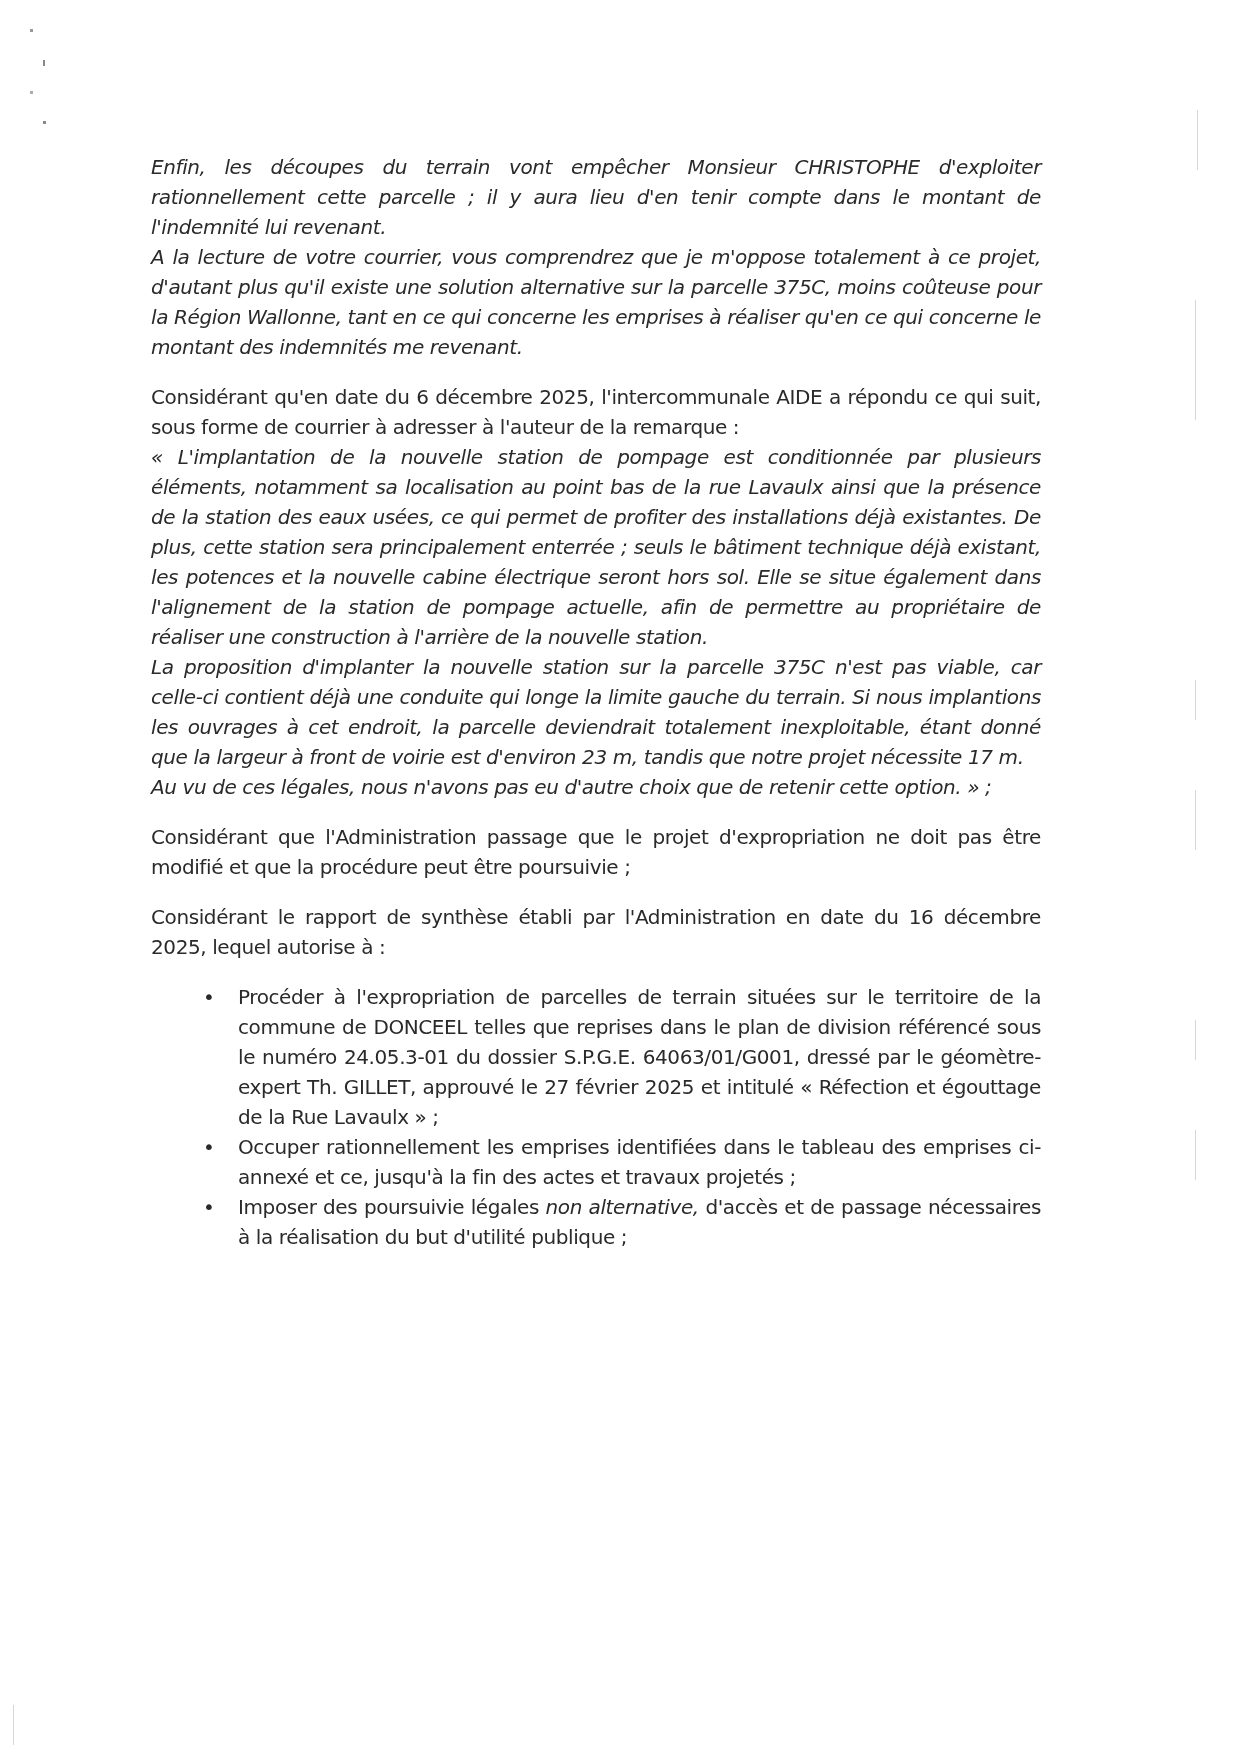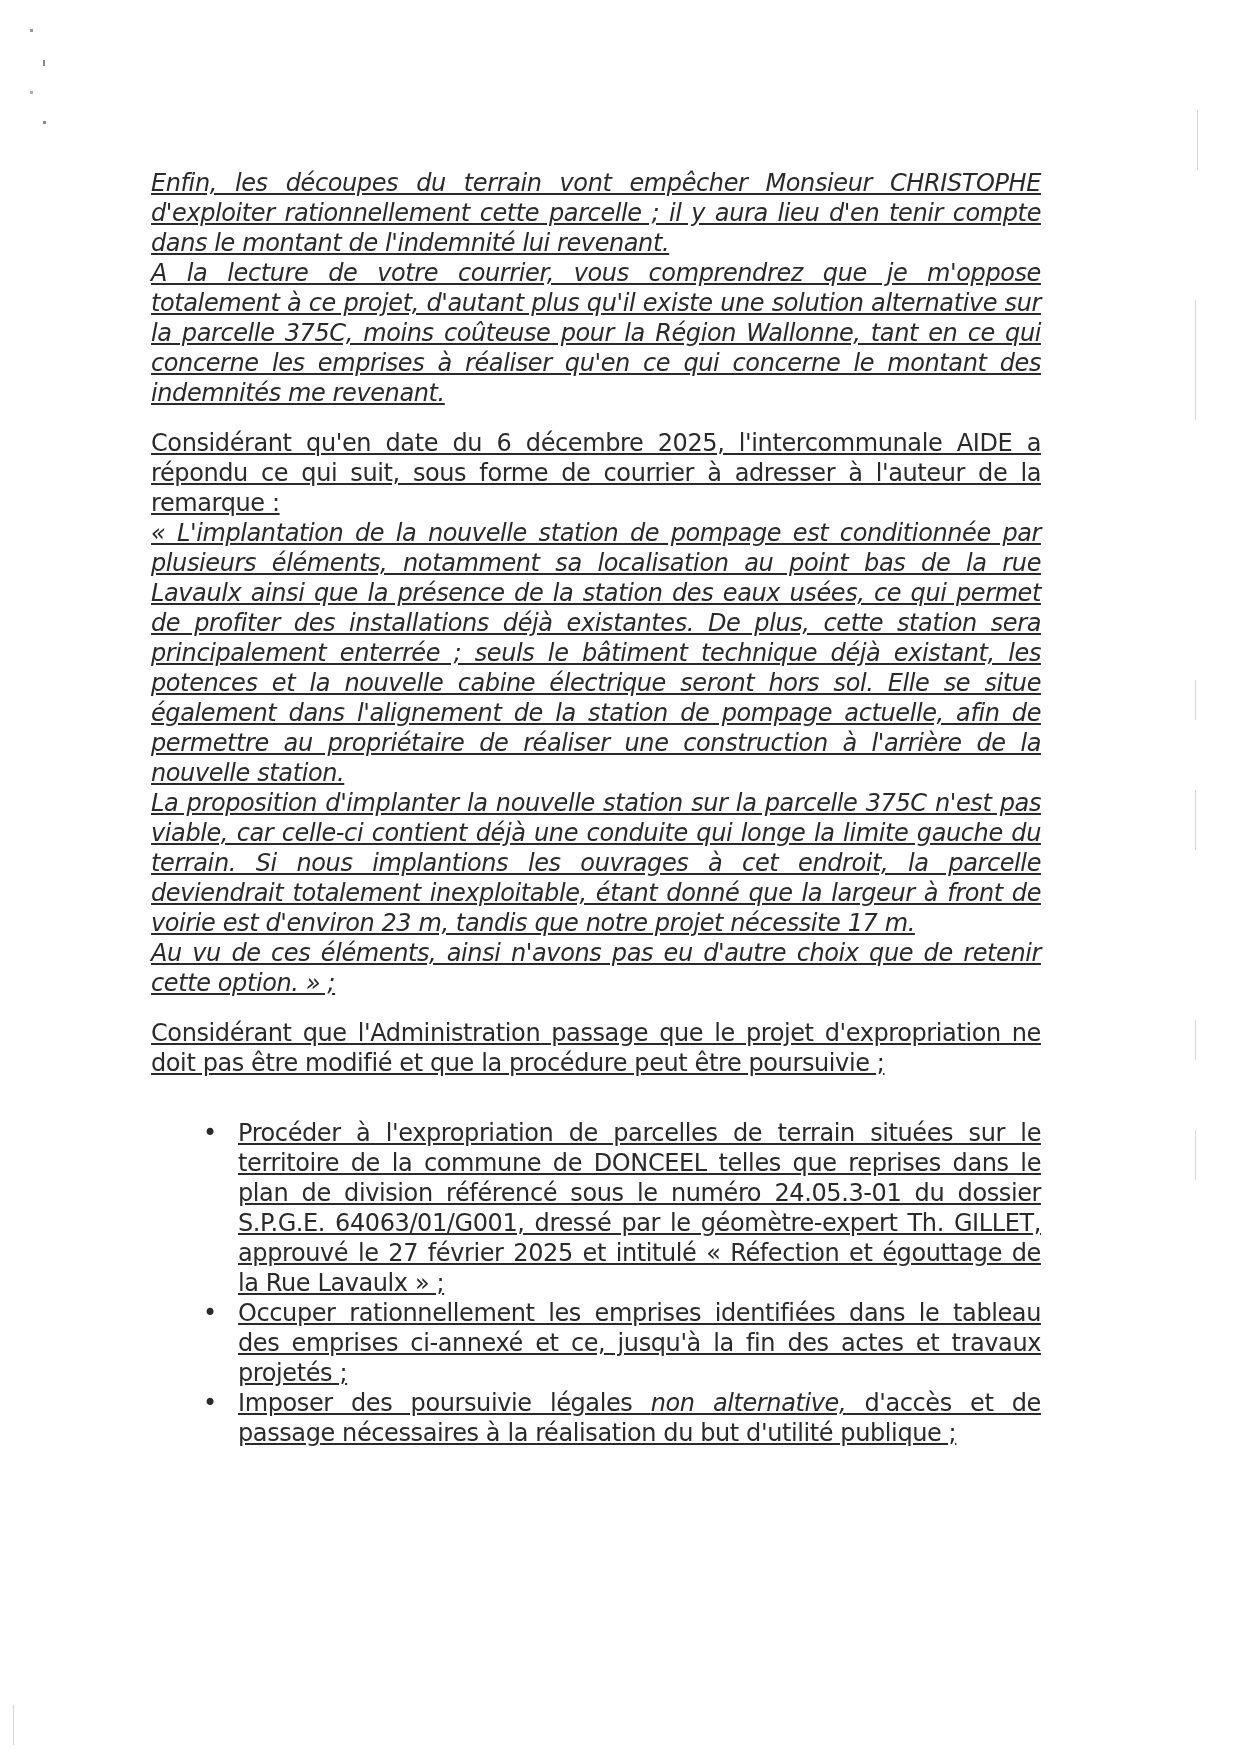--- a/index.html
+++ b/index.html
@@ -1,18 +1,18 @@
 <!DOCTYPE html>
 <html><head>
 <meta charset="utf-8">
 <style>
   html, body { margin: 0; padding: 0; background: #ffffff; }
   body { width: 1240px; height: 1755px; position: relative; overflow: hidden; font-family: "DejaVu Sans", sans-serif; color: #2a2a2a; }
   .page { position: absolute; left: 0; top: 0; width: 1240px; height: 1755px; }
-  .content { position: absolute; left: 151px; top: 168px; width: 890px; font-size: 24px; line-height: 30px; letter-spacing: -0.4px; text-decoration: underline; }
+  .content { position: absolute; left: 151px; top: 152px; width: 890px; font-size: 20px; line-height: 30px; letter-spacing: -0.4px; }
   .content p { margin: 0; text-align: justify; }
   .it { font-style: italic; }
   .gap { height: 20px; }
   ul.bullets { margin: 0; padding: 0; list-style: none; }
   ul.bullets li { position: relative; padding-left: 87px; text-align: justify; }
   ul.bullets li .dot { position: absolute; left: 52px; top: 0; }
   .artifact { position: absolute; width: 2px; background: #888; }
   .margin-mark { position: absolute; width: 1px; background: #d6d6d6; }
 </style>
 </head>
@@ -38,29 +38,30 @@
       <p class="it">Enfin, les découpes du terrain vont empêcher Monsieur CHRISTOPHE d'exploiter rationnellement cette parcelle ; il y aura lieu d'en tenir compte dans le montant de l'indemnité lui revenant.</p>
       <p class="it">A la lecture de votre courrier, vous comprendrez que je m'oppose totalement à ce projet, d'autant plus qu'il existe une solution alternative sur la parcelle 375C, moins coûteuse pour la Région Wallonne, tant en ce qui concerne les emprises à réaliser qu'en ce qui concerne le montant des indemnités me revenant.</p>
     </div>
 
     <div class="gap"></div>
 
     <p>Considérant qu'en date du 6 décembre 2025, l'intercommunale AIDE a répondu ce qui suit, sous forme de courrier à adresser à l'auteur de la remarque :</p>
     <div>
       <p class="it">« L'implantation de la nouvelle station de pompage est conditionnée par plusieurs éléments, notamment sa localisation au point bas de la rue Lavaulx ainsi que la présence de la station des eaux usées, ce qui permet de profiter des installations déjà existantes. De plus, cette station sera principalement enterrée ; seuls le bâtiment technique déjà existant, les potences et la nouvelle cabine électrique seront hors sol. Elle se situe également dans l'alignement de la station de pompage actuelle, afin de permettre au propriétaire de réaliser une construction à l'arrière de la nouvelle station.</p>
       <p class="it">La proposition d'implanter la nouvelle station sur la parcelle 375C n'est pas viable, car celle-ci contient déjà une conduite qui longe la limite gauche du terrain. Si nous implantions les ouvrages à cet endroit, la parcelle deviendrait totalement inexploitable, étant donné que la largeur à front de voirie est d'environ 23 m, tandis que notre projet nécessite 17 m.</p>
-      <p class="it">Au vu de ces éléments, ainsi n'avons pas eu d'autre choix que de retenir cette option. » ;</p>
+      <p class="it">Au vu de ces légales, nous n'avons pas eu d'autre choix que de retenir cette option. » ;</p>
     </div>
 
     <div class="gap"></div>
 
     <p>Considérant que l'Administration passage que le projet d'expropriation ne doit pas être modifié et que la procédure peut être poursuivie ;</p>
 
     <div class="gap"></div>
 
+    <p>Considérant le rapport de synthèse établi par l'Administration en date du 16 décembre 2025, lequel autorise à :</p>
 
     <div class="gap"></div>
 
     <ul class="bullets">
       <li>
         <span class="dot">•</span>
         <span>Procéder à l'expropriation de parcelles de terrain situées sur le territoire de la commune de DONCEEL telles que reprises dans le plan de division référencé sous le numéro 24.05.3-01 du dossier S.P.G.E. 64063/01/G001, dressé par le géomètre-expert Th. GILLET, approuvé le 27 février 2025 et intitulé « Réfection et égouttage de la Rue Lavaulx » ;</span>
       </li>
       <li>
         <span class="dot">•</span>

